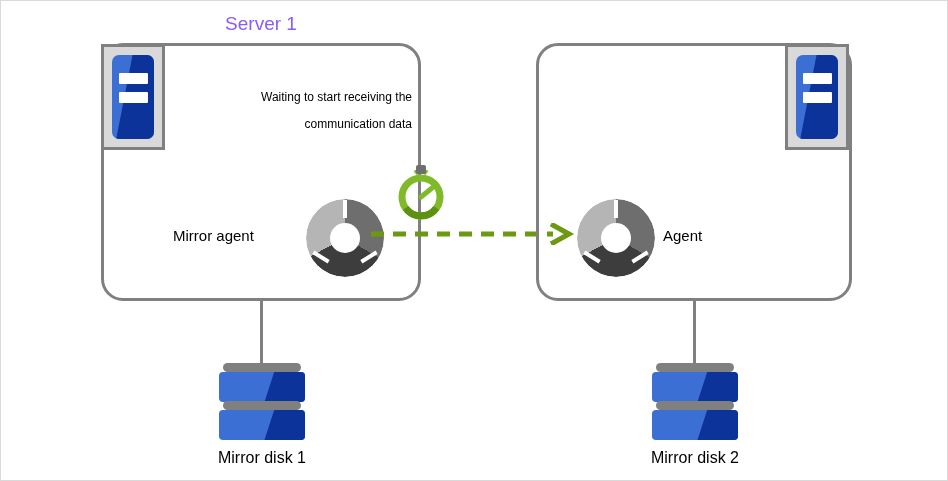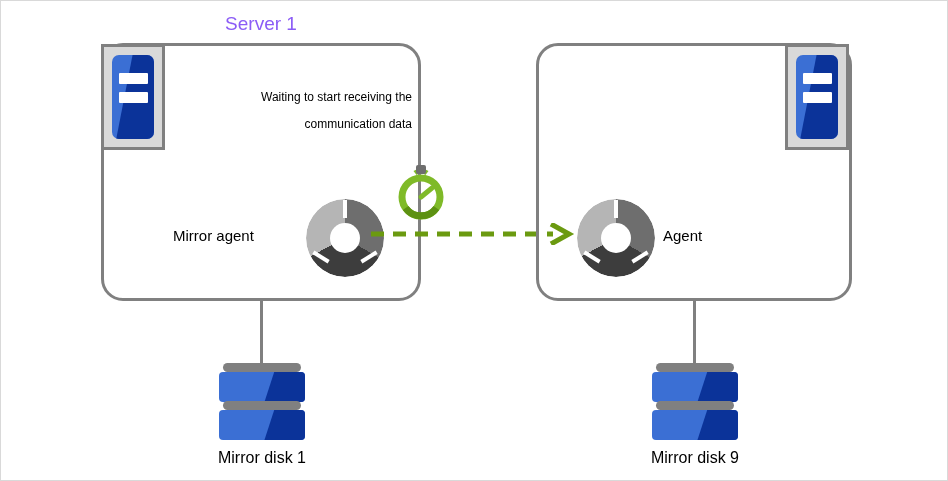--- a/index.html
+++ b/index.html
@@ -277,15 +277,15 @@
   <div class="disk-icon" id="disk2-icon">
     <div class="disk-cap c1"></div>
     <div class="disk-body d1">
       <div class="disk-shade"></div>
     </div>
     <div class="disk-cap c2"></div>
     <div class="disk-body d2">
       <div class="disk-shade"></div>
     </div>
   </div>
-  <div class="disk-label" id="disk2-label">Mirror disk 9</div>
+  <div class="disk-label" id="disk2-label">Mirror disk 2</div>
 
 </div>
 
 </body></html>

